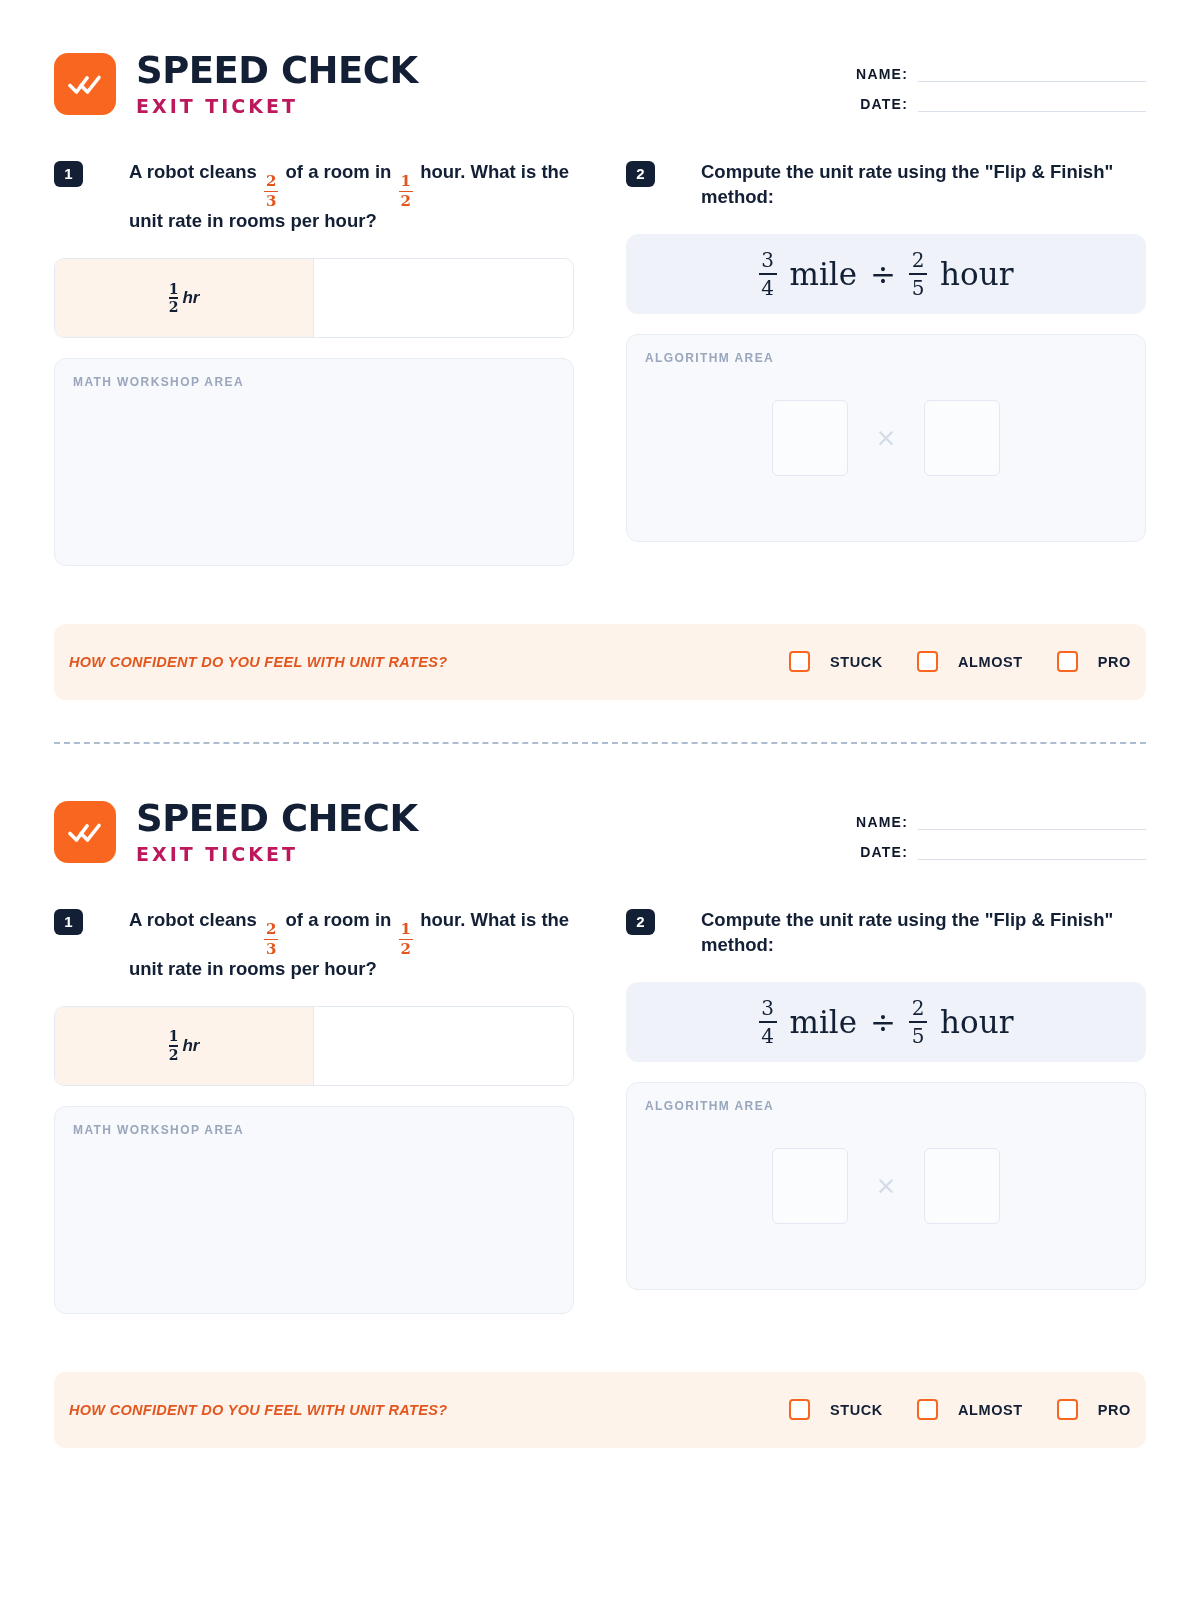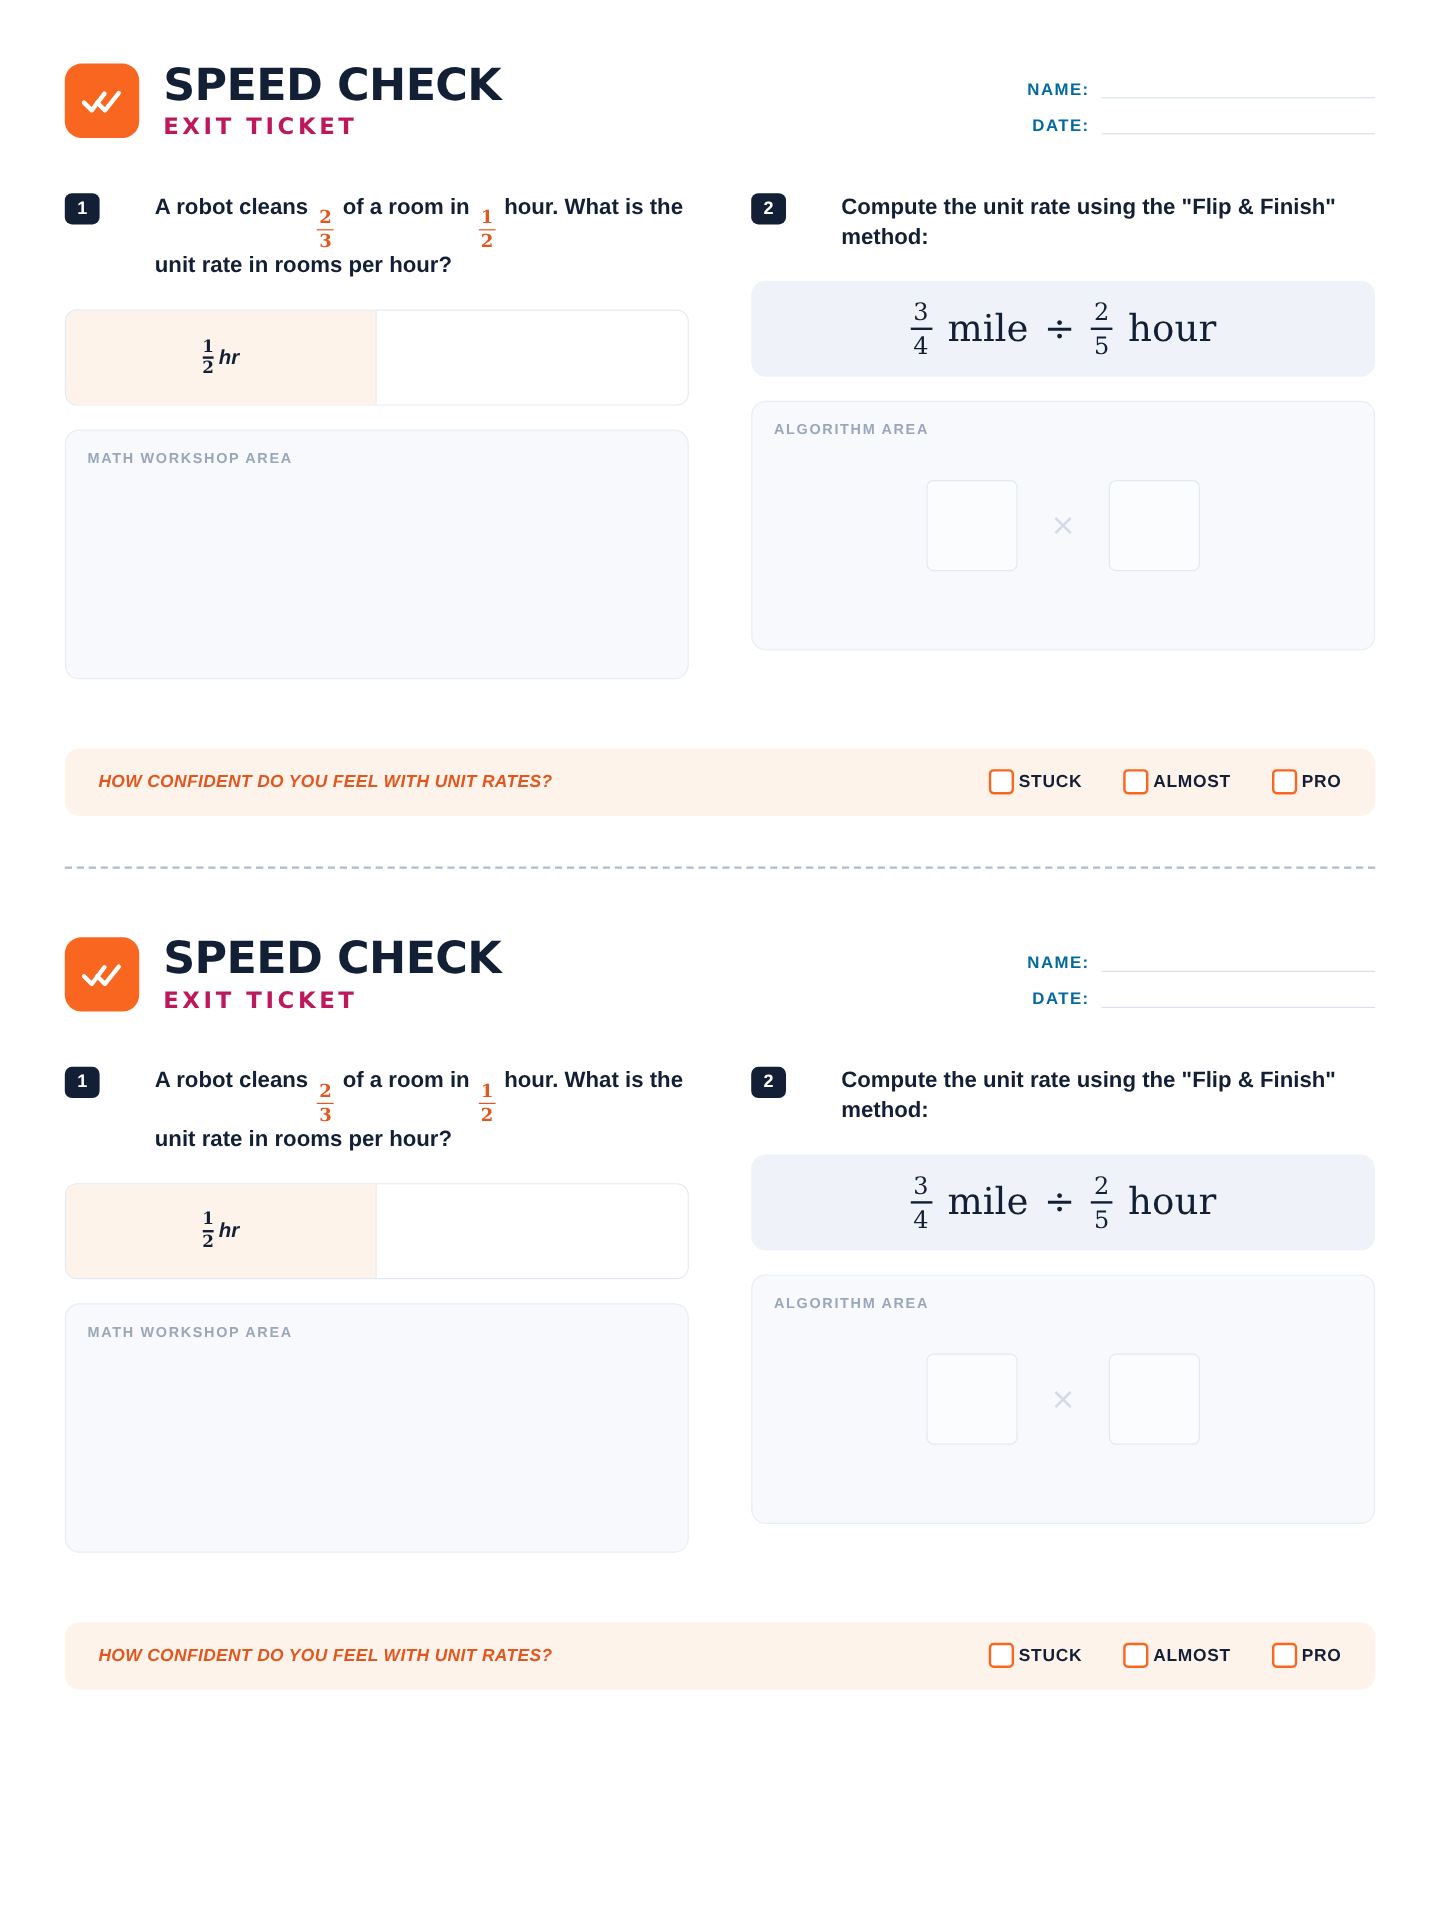--- a/index.html
+++ b/index.html
@@ -67,21 +67,21 @@
   .meta-row {
     display: flex;
     align-items: flex-end;
     gap: 10px;
     margin-bottom: 14px;
   }
   .meta-label {
     font-size: 14px;
     font-weight: 700;
     letter-spacing: 1.2px;
-    color: #0369a1;
+    color: #0f172a;
     width: 62px;
     text-align: right;
     flex: none;
   }
   .meta-line {
     flex: 1;
     border-bottom: 1.5px solid #D9E0EC;
     height: 14px;
   }
 
@@ -245,35 +245,35 @@
     font-size: 25px;
     color: #D3DBE7;
     font-family: "DejaVu Sans", sans-serif;
   }
 
   
   .confidence {
     margin-top: 58px;
     background: #FEF3EA;
     border-radius: 12px;
-    height: 56px;
+    height: 76px;
     display: flex;
     align-items: center;
     justify-content: space-between;
-    padding: 0 28px;
+    padding: 0 15px;
   }
   .conf-q {
     font-size: 14.5px;
     font-weight: 800;
     font-style: italic;
     letter-spacing: 0.3px;
     color: #E2571F;
   }
   .conf-opts { display: flex; align-items: center; gap: 34px; }
-  .conf-opt { display: flex; align-items: center; gap: 4px; }
+  .conf-opt { display: flex; align-items: center; gap: 20px; }
   .conf-box {
     width: 21px;
     height: 21px;
     border: 2px solid #F9661F;
     border-radius: 4px;
     background: #fff;
   }
   .conf-label {
     font-size: 14.5px;
     font-weight: 800;

